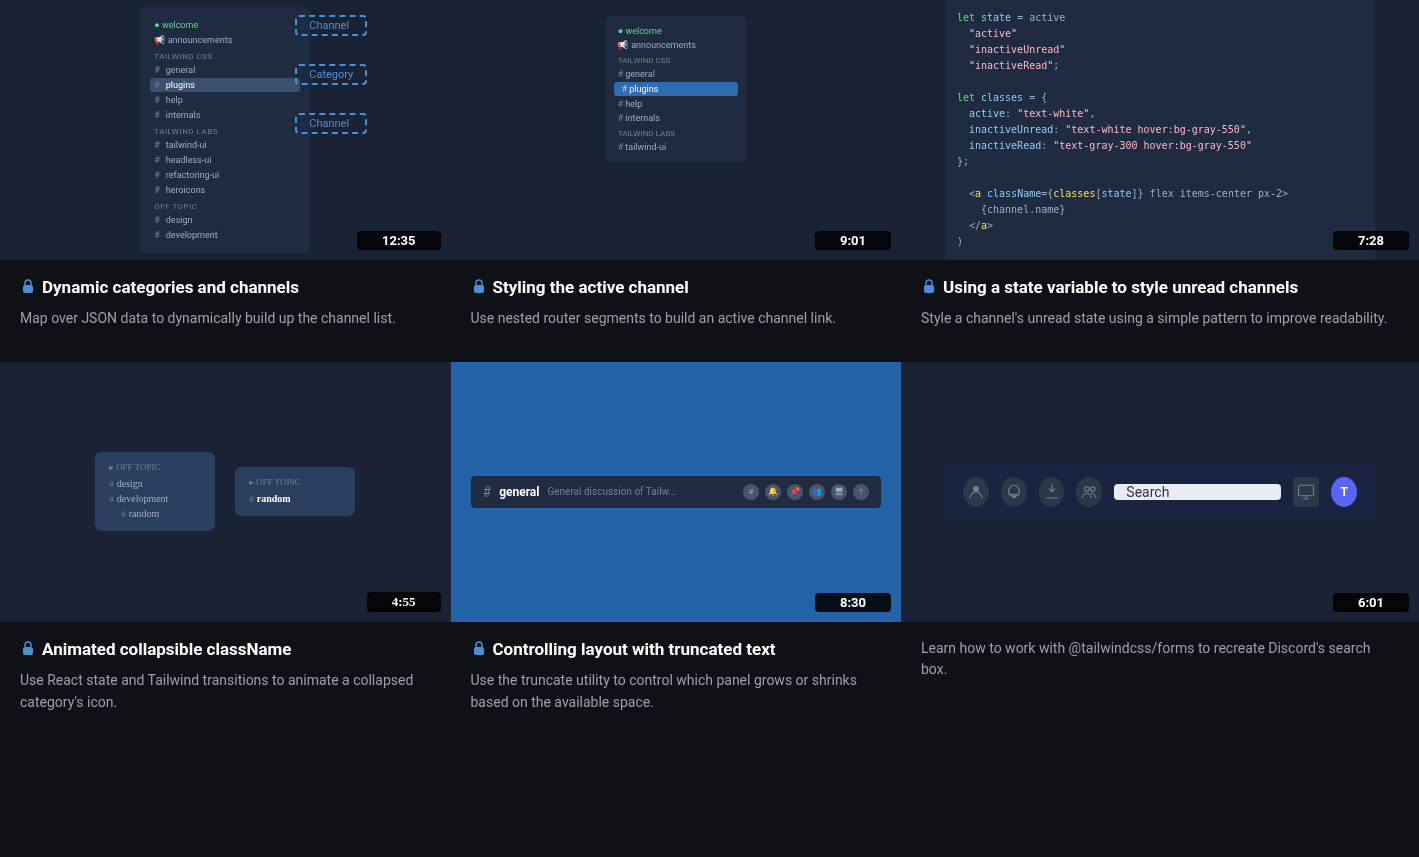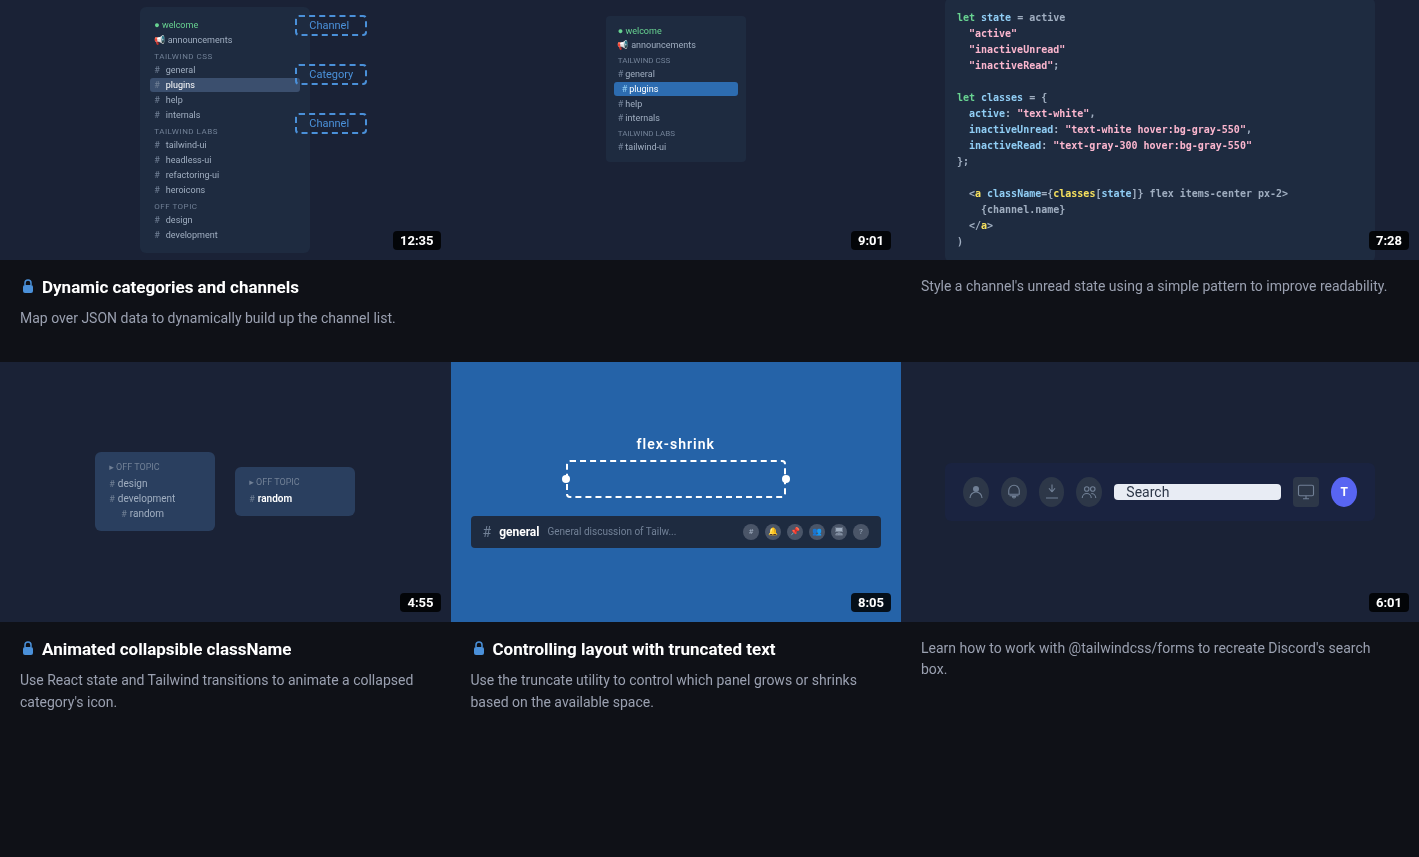--- a/index.html
+++ b/index.html
@@ -39,21 +39,21 @@
       position: relative;
     }
     .duration-badge {
       position: absolute;
       bottom: 10px;
       right: 10px;
       background: rgba(0,0,0,0.85);
       color: #fff;
       font-size: 13px;
       font-weight: 700;
-      padding: 2px 7px;
+      padding: 2px 25px;
       border-radius: 4px;
     }
     .card-body {
       padding: 16px 20px 0 20px;
     }
     .card-title {
       font-size: 17px;
       font-weight: 700;
       color: #fff;
       margin-bottom: 10px;
@@ -83,20 +83,21 @@
       background: #0d1526;
     }
     .thumb-2 {
       background: #0d1526;
     }
     .thumb-3 {
       background: #0d1526;
     }
     .thumb-4 {
       background: #0d1526;
+      font-family: Liberation Serif, serif;
     }
     .thumb-5 {
       background: #2b6cb0;
     }
     .thumb-6 {
       background: #1a2340;
     }
 
     
     .sidebar-mock {
@@ -296,25 +297,37 @@
           <div style="padding:2px 4px; font-size:9px; color:#a0aec0; display:flex; align-items:center; gap:2px;"><span style="color:#718096">#</span>general</div>
           <div style="padding:2px 8px; font-size:9px; color:#fff; background:#2d6cb0; border-radius:3px; display:flex; align-items:center; gap:2px; margin:1px 0;"><span style="color:#90cdf4">#</span>plugins</div>
           <div style="padding:2px 4px; font-size:9px; color:#a0aec0; display:flex; align-items:center; gap:2px;"><span style="color:#718096">#</span>help</div>
           <div style="padding:2px 4px; font-size:9px; color:#a0aec0; display:flex; align-items:center; gap:2px;"><span style="color:#718096">#</span>internals</div>
           <div style="font-size:8px; color:#718096; text-transform:uppercase; margin:4px 0 2px 4px;">TAILWIND LABS</div>
           <div style="padding:2px 4px; font-size:9px; color:#a0aec0; display:flex; align-items:center; gap:2px;"><span style="color:#718096">#</span>tailwind-ui</div>
         </div>
       </div>
       <div class="duration-badge">9:01</div>
     </div>
+    <div class="card-body">
+      <div class="card-title">
+        <span class="lock-icon">
+          <svg viewBox="0 0 16 16" fill="#4a90d9">
+              <rect x="3" y="7" width="10" height="8" rx="2" fill="#4a90d9"></rect>
+              <path d="M5 7V5a3 3 0 016 0v2" stroke="#4a90d9" stroke-width="1.5" fill="none"></path>
+            </svg>
+        </span>
+        <span>Styling the active channel</span>
+      </div>
+      <div class="card-desc">Use nested router segments to build an active channel link.</div>
+    </div>
   </div>
 
   <div class="card">
     <div class="thumbnail-wrapper thumb-3">
-      <div class="thumbnail-img" style="padding: 20px; justify-content: center; font-weight: bold;">
+      <div class="thumbnail-img" style="padding: 20px; justify-content: center;">
         <div class="code-mock">
           <div><span class="kw">let</span> <span class="var">state</span> = active</div>
           <div>&nbsp;&nbsp;<span class="str">"active"</span></div>
           <div>&nbsp;&nbsp;<span class="str">"inactiveUnread"</span></div>
           <div>&nbsp;&nbsp;<span class="str">"inactiveRead"</span>;</div>
           <div>&nbsp;</div>
           <div><span class="kw">let</span> <span class="var">classes</span> = {</div>
           <div>&nbsp;&nbsp;<span class="var">active</span>: <span class="str">"text-white"</span>,</div>
           <div>&nbsp;&nbsp;<span class="var">inactiveUnread</span>: <span class="str">"text-white hover:bg-gray-550"</span>,</div>
           <div>&nbsp;&nbsp;<span class="var">inactiveRead</span>: <span class="str">"text-gray-300 hover:bg-gray-550"</span></div>
@@ -322,20 +335,29 @@
           <div>&nbsp;</div>
           <div>&nbsp;&nbsp;&lt;<span class="fn">a</span> <span class="var">className</span>={<span class="fn">classes</span>[<span class="var">state</span>]} flex items-center px-2&gt;</div>
           <div>&nbsp;&nbsp;&nbsp;&nbsp;{channel.name}</div>
           <div>&nbsp;&nbsp;&lt;/<span class="fn">a</span>&gt;</div>
           <div>)</div>
         </div>
       </div>
       <div class="duration-badge">7:28</div>
     </div>
     <div class="card-body">
+      <div class="card-title">
+        <span class="lock-icon">
+          <svg viewBox="0 0 16 16" fill="#4a90d9">
+              <rect x="3" y="7" width="10" height="8" rx="2" fill="#4a90d9"></rect>
+              <path d="M5 7V5a3 3 0 016 0v2" stroke="#4a90d9" stroke-width="1.5" fill="none"></path>
+            </svg>
+        </span>
+        <span>Using a state variable to style unread channels</span>
+      </div>
       <div class="card-desc">Style a channel's unread state using a simple pattern to improve readability.</div>
     </div>
   </div>
 
   <div class="card">
     <div class="thumbnail-wrapper thumb-4">
       <div class="thumbnail-img" style="padding: 20px; gap: 20px; flex-direction: row; align-items: center; justify-content: center;">
         <div class="cat-box">
           <div class="cat-title">▸ OFF TOPIC</div>
           <div class="ch-item">
@@ -371,44 +393,35 @@
         </span>
         <span>Animated collapsible className</span>
       </div>
       <div class="card-desc">Use React state and Tailwind transitions to animate a collapsed category's icon.</div>
     </div>
   </div>
 
   <div class="card">
     <div class="thumbnail-wrapper thumb-5">
       <div class="thumbnail-img" style="padding: 20px; flex-direction: column; gap: 18px; align-items:center; justify-content: center; background: #2563a8;">
-        <div style="display:flex; flex-direction:column; align-items:center; gap:8px; width:90%;">
-          <div style="font-size:14px; font-weight:600; color:#fff; letter-spacing:1px;">flex-shrink</div>
-          <div style="position:relative; display:flex; align-items:center; width:220px;">
-            <div style="width:8px; height:8px; border-radius:50%; background:#fff; position:absolute; left:-4px; top:50%; transform:translateY(-50%);"></div>
-            <div style="border:2px dashed #fff; border-radius:4px; width:100%; height:38px; display:flex; align-items:center; justify-content:center;">
-            </div>
-            <div style="width:8px; height:8px; border-radius:50%; background:#fff; position:absolute; right:-4px; top:50%; transform:translateY(-50%);"></div>
-          </div>
-        </div>
         <div class="channel-bar">
           <span style="font-size:14px; color:#718096;">#</span>
           <span class="ch-name">general</span>
           <span class="ch-desc">General discussion of Tailw...</span>
           <div class="icons-row">
             <div class="icon-circle">#</div>
             <div class="icon-circle">🔔</div>
             <div class="icon-circle">📌</div>
             <div class="icon-circle">👥</div>
             <div class="icon-circle">🖥</div>
             <div class="icon-circle">?</div>
           </div>
         </div>
       </div>
-      <div class="duration-badge">8:05</div>
+      <div class="duration-badge">8:30</div>
     </div>
     <div class="card-body">
       <div class="card-title">
         <span class="lock-icon">
           <svg viewBox="0 0 16 16" fill="#4a90d9">
               <rect x="3" y="7" width="10" height="8" rx="2" fill="#4a90d9"></rect>
               <path d="M5 7V5a3 3 0 016 0v2" stroke="#4a90d9" stroke-width="1.5" fill="none"></path>
             </svg>
         </span>
         <span>Controlling layout with truncated text</span>

